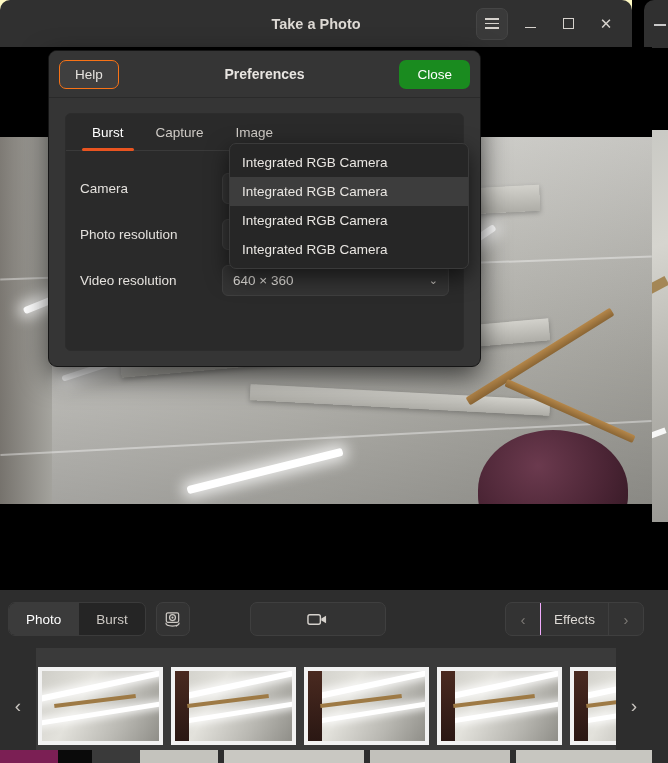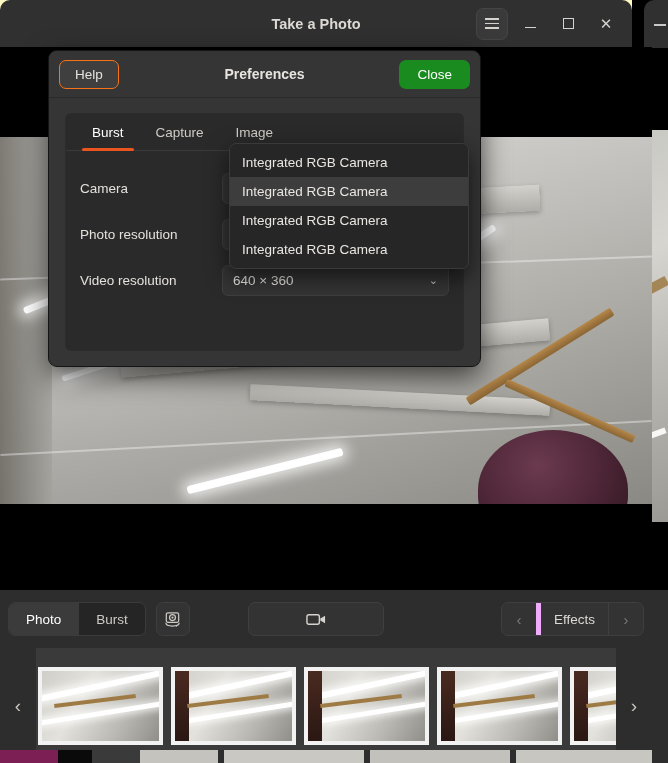--- a/index.html
+++ b/index.html
@@ -130,21 +130,21 @@
                           border: 1px solid #3f3f3f; border-radius: 7px;
                           display: flex; align-items: center; justify-content: center; }
   #record-button { margin: 0 auto; width: 136px; height: 34px; background: #333;
                    border: 1px solid #3f3f3f; border-radius: 7px;
                    display: flex; align-items: center; justify-content: center; }
   #effects-group { display: flex; background: #333; border: 1px solid #3f3f3f;
                    border-radius: 7px; overflow: hidden; height: 34px; margin-left: auto; }
   .eff-nav { width: 34px; display: flex; align-items: center; justify-content: center;
              color: #7d7a76; font-size: 15px; }
   #effects-label { display: flex; align-items: center; padding: 0 13px; color: #ddd9d4;
-                   font-size: 13.5px; border-left: 5px solid #f0abfc; border-right: 1px solid #3f3f3f; }
+                   font-size: 13.5px; border-left: 1px solid #f0abfc; border-right: 1px solid #3f3f3f; }
 
   
   #gallery { position: absolute; left: 0; top: 648px; width: 652px; height: 115px;
              background: #2d2d2d; display: flex; align-items: center; }
   .gal-arrow { width: 36px; flex: 0 0 36px; display: flex; align-items: center;
                justify-content: center; color: #c8c4bf; font-size: 19px; }
   #gallery-strip { flex: 1; height: 115px; background: #3a3a3a; display: flex;
                    align-items: center; gap: 8px; overflow: hidden; padding-left: 2px; }
   .thumb { flex: 0 0 125px; height: 78px; border: 4px solid #f2f2f2; background: #999;
            position: relative; overflow: hidden; }

